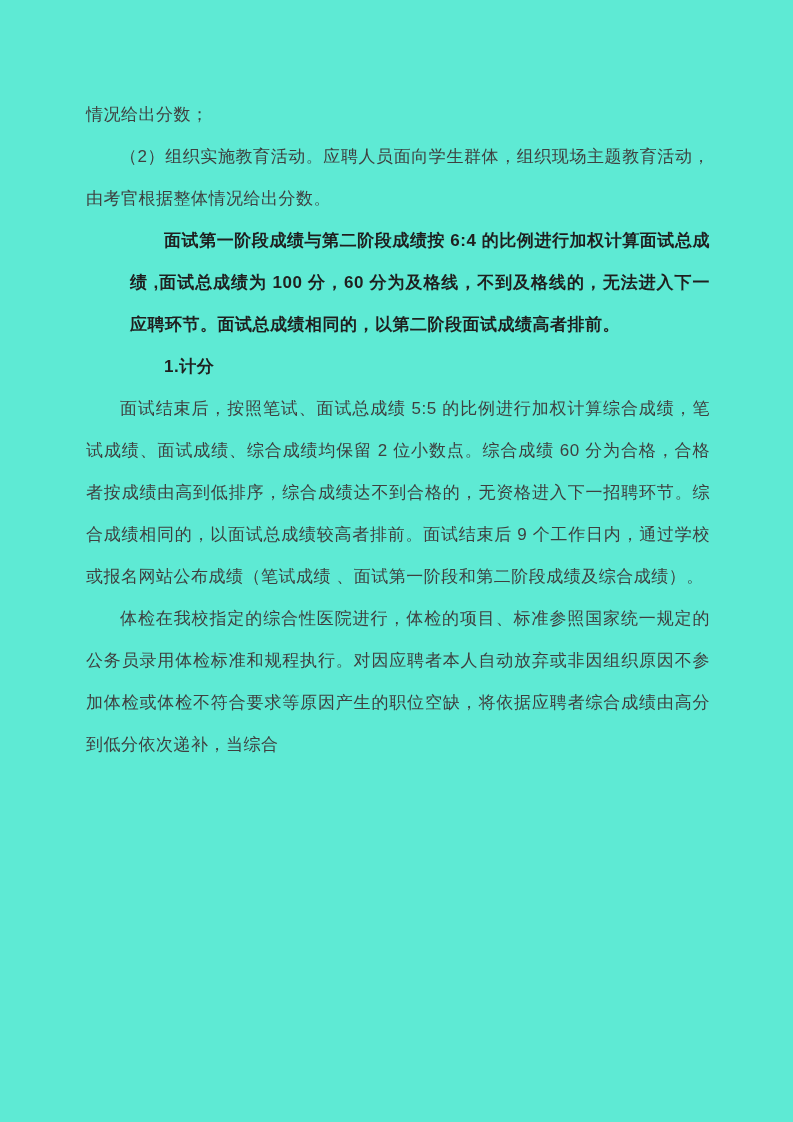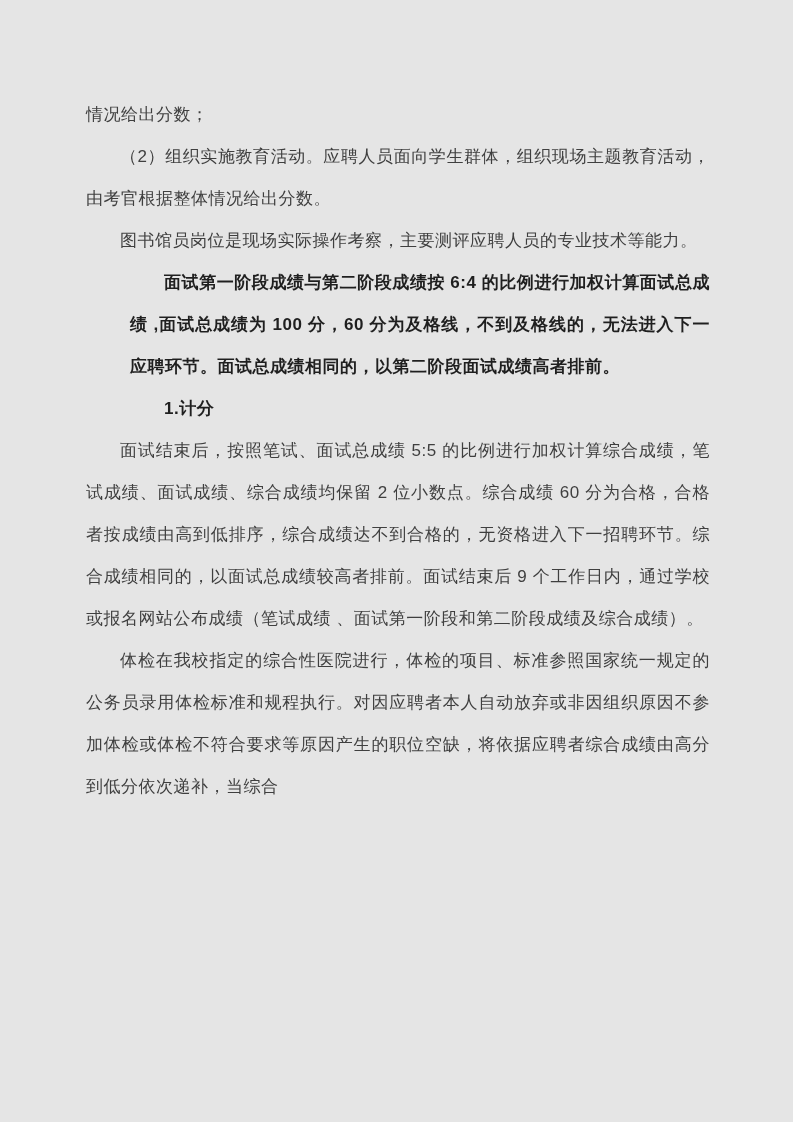--- a/index.html
+++ b/index.html
@@ -5,21 +5,21 @@
   html, body {
     margin: 0;
     padding: 0;
     background: #ffffff;
   }
   .page {
     position: relative;
     width: 793px;
     height: 1122px;
     margin: 0 auto;
-    background: #e5e5e5;
+    background: #5eead4;
     box-sizing: border-box;
     padding: 94px 83px 0 86px;
     overflow: hidden;
     font-family: "Liberation Sans", "DejaVu Sans", sans-serif;
   }
   .page p {
     margin: 0;
     font-size: 17px;
     line-height: 42px;
     color: #3f3f3f;
@@ -36,21 +36,20 @@
   }
 </style>
 </head>
 <body>
 
 <div class="page">
   <p>情况给出分数；</p>
 
   <p class="indent">（2）组织实施教育活动。应聘人员面向学生群体，组织现场主题教育活动，由考官根据整体情况给出分数。</p>
 
-  <p class="indent">图书馆员岗位是现场实际操作考察，主要测评应聘人员的专业技术等能力。</p>
 
 
   <p class="indent bold">面试第一阶段成绩与第二阶段成绩按 6:4 的比例进行加权计算面试总成绩 ,面试总成绩为 100 分，60 分为及格线，不到及格线的，无法进入下一应聘环节。面试总成绩相同的，以第二阶段面试成绩高者排前。</p>
 
   <p class="indent bold">1.计分</p>
 
   <p class="indent">面试结束后，按照笔试、面试总成绩 5:5 的比例进行加权计算综合成绩，笔试成绩、面试成绩、综合成绩均保留 2 位小数点。综合成绩 60 分为合格，合格者按成绩由高到低排序，综合成绩达不到合格的，无资格进入下一招聘环节。综合成绩相同的，以面试总成绩较高者排前。面试结束后 9 个工作日内，通过学校或报名网站公布成绩（笔试成绩 、面试第一阶段和第二阶段成绩及综合成绩）。</p>
 
 
 

